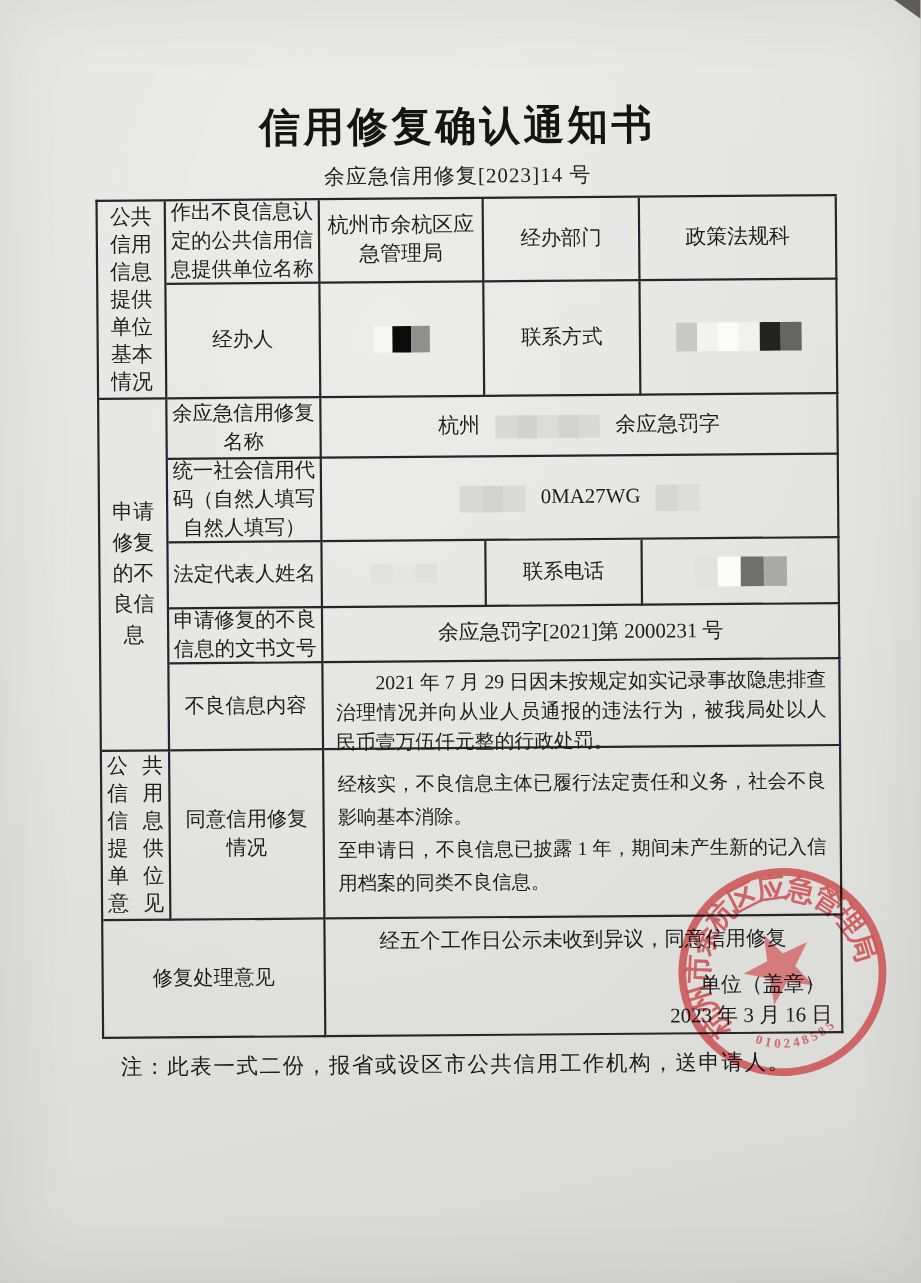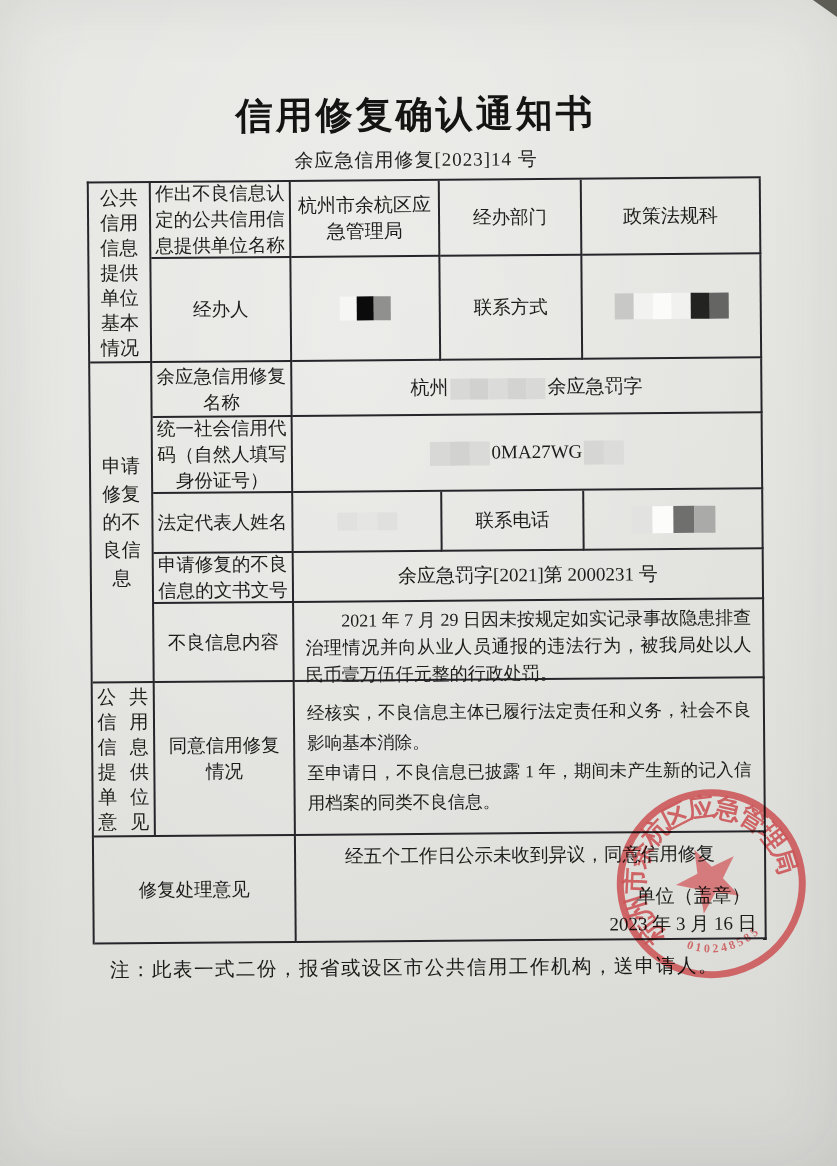--- a/index.html
+++ b/index.html
@@ -58,21 +58,21 @@
   .decision-content{justify-content:flex-start;align-items:stretch;padding:4px 8px;}
   .decision-content .result{text-align:center;margin-top:4px;font-size:18.5px;}
   .decision-content .seal-line{text-align:right;margin-top:16px;padding-right:6px;}
   .decision-content .date-line{text-align:right;margin-top:2px;padding-right:0px;}
   .footer-note{
     position:absolute;top:954px;left:106px;
     font-size:19.5px;letter-spacing:1.5px;color:#1b1b19;
   }
   [data-mosaic]{display:inline-flex;vertical-align:middle;}
   [data-mosaic]>span{width:var(--sw,18px);height:var(--sh,18px);}
-  .inlinegap{margin:0 2px;}
+  .inlinegap{margin:0 14px;}
   .stamp{
     position:absolute;left:580px;top:758px;width:256px;height:256px;
     mix-blend-mode:multiply;opacity:.93;
   }
 </style>
 </head>
 <body>
 
 <div class="sheet">
   <div class="corner-tr"></div>
@@ -145,21 +145,21 @@
               <span style="background: rgb(219, 219, 217);"></span>
               <span style="background: rgb(211, 211, 209);"></span>
               <span style="background: rgb(217, 217, 215);"></span>
             </span><span>余应急罚字</span>
         </div>
       </div>
 
       <div class="cell lbl" style="grid-area:4/2/5/3">
         <div>统一社会信用代</div>
         <div>码（自然人填写</div>
-        <div>身份证号）</div>
+        <div>自然人填写）</div>
       </div>
       <div class="cell" style="grid-area:4/3/5/6">
         <div>
           <span data-mosaic="redactions.code_left" style="--sw:20px;--sh:24px">
               <span style="background: rgb(216, 216, 214);"></span>
               <span style="background: rgb(210, 210, 208);"></span>
               <span style="background: rgb(218, 218, 216);"></span>
             </span><span class="inlinegap">0MA27WG</span><span data-mosaic="redactions.code_right" style="--sw:20px;--sh:24px">
               <span style="background: rgb(214, 214, 212);"></span>
               <span style="background: rgb(220, 220, 218);"></span>

